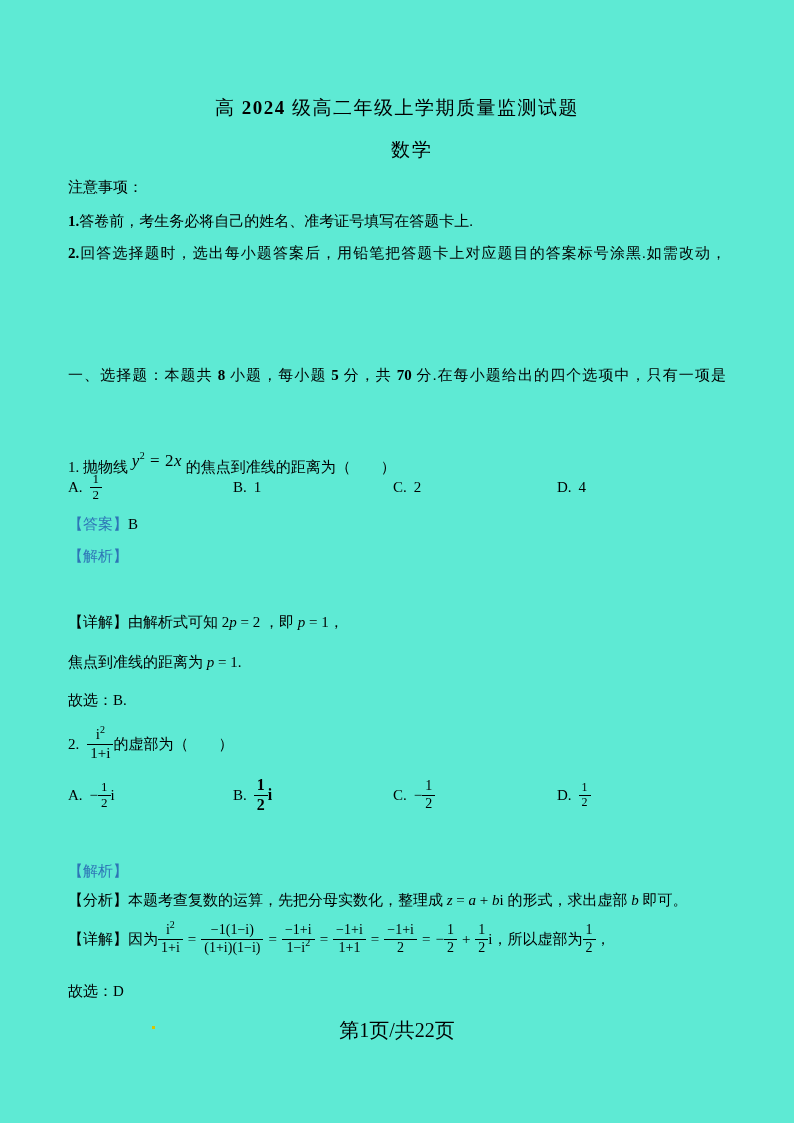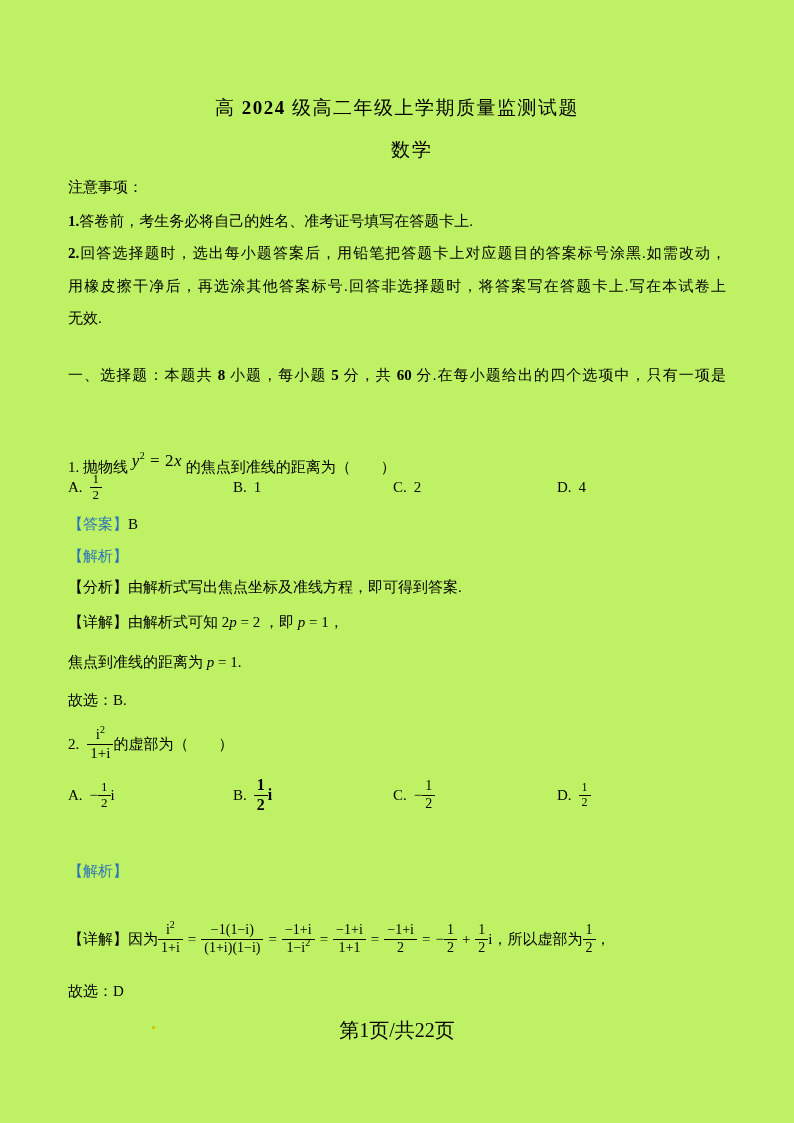--- a/index.html
+++ b/index.html
@@ -1,17 +1,17 @@
 <!DOCTYPE html>
 <html><head>
 <meta charset="utf-8">
 <style>
   html,body { margin:0; padding:0; background:#ffffff; }
   .page {
-    position:relative; width:794px; height:1123px; background:#bef264;
+    position:relative; width:794px; height:1123px; background:#5eead4;
     font-family:"Liberation Serif","DejaVu Serif",serif; color:#000;
     overflow:hidden;
   }
   .line { position:absolute; left:68px; width:658px; font-size:15px; line-height:22px; white-space:nowrap; }
   .center { left:0; width:794px; text-align:center; }
   .just { white-space:normal; text-align:justify; text-align-last:justify;font-family:Liberation Serif, serif; }
   .title { font-size:19px; letter-spacing:1.5px; }
   .subject { font-size:19px; letter-spacing:2px;padding-left:15px; }
   .bold { font-weight:bold; }
   .it { font-style:italic; }
@@ -40,25 +40,23 @@
 
   <div class="line center title" style="top:97px"><span>高 </span><span class="bold">2024</span><span> 级高二年级上学期质量监测试题</span></div>
 
   <div class="line center subject" style="top:139px">数学</div>
 
   <div class="line" style="top:176px">注意事项：</div>
 
   <div class="line" style="top:210px"><span class="bold">1.</span><span>答卷前，考生务必将自己的姓名、准考证号填写在答题卡上.</span></div>
 
   <div class="line just" style="top:242px"><span class="bold">2.</span><span>回答选择题时，选出每小题答案后，用铅笔把答题卡上对应题目的答案标号涂黑.如需改动，</span></div>
-  <div class="line just" style="top:275px">用橡皮擦干净后，再选涂其他答案标号.回答非选择题时，将答案写在答题卡上.写在本试卷上</div>
-  <div class="line" style="top:307px">无效.</div>
 
 
-  <div class="line just" style="top:364px"><span>一、选择题：本题共 </span><span class="bold">8</span><span> 小题，每小题 </span><span class="bold">5</span><span> 分，共 </span><span class="bold">60</span><span> 分.在每小题给出的四个选项中，只有一项是</span></div>
+  <div class="line just" style="top:364px"><span>一、选择题：本题共 </span><span class="bold">8</span><span> 小题，每小题 </span><span class="bold">5</span><span> 分，共 </span><span class="bold">70</span><span> 分.在每小题给出的四个选项中，只有一项是</span></div>
 
   <div class="line" style="top:456px"><span>1.</span>&nbsp;<span>抛物线</span> <span class="fml"><span class="it">y</span><sup class="s">2</sup><span> = 2</span><span class="it">x</span></span> <span>的焦点到准线的距离为（　　）</span></div>
 
   <div class="opt" style="left:68px; top:468px; height:38px">
       <span class="lab">A.</span>
       <span class="frac f13">
         <span class="fn">1</span>
         <span class="fd">2</span>
       </span>
     </div>
@@ -70,21 +68,20 @@
       <span class="lab">C.</span>
       <span>2</span>
     </div>
   <div class="opt" style="left:557px; top:468px; height:38px">
       <span class="lab">D.</span>
       <span>4</span>
     </div>
 
   <div class="line" style="top:513px"><span class="blue">【答案】</span><span>B</span></div>
   <div class="line" style="top:545px"><span class="blue">【解析】</span></div>
-  <div class="line" style="top:576px"><span>【分析】</span><span>由解析式写出焦点坐标及准线方程，即可得到答案.</span></div>
   <div class="line" style="top:611px"><span>【详解】</span><span>由解析式可知 2</span><span class="it">p</span><span> = 2 ，即 </span><span class="it">p</span><span> = 1，</span></div>
   <div class="line" style="top:651px"><span>焦点到准线的距离为 </span><span class="it">p</span><span> = 1.</span></div>
   <div class="line" style="top:689px">故选：B.</div>
 
   <div class="row" style="top:714px; height:60px">
       <span>2.</span>
       <span style="width:8px"></span>
       <span class="frac f15">
         <span class="fn"><span>i</span><sup class="s">2</sup></span>
         <span class="fd">1+i</span>
@@ -119,20 +116,21 @@
     </div>
   <div class="opt" style="left:557px; top:770px; height:50px">
       <span class="lab">D.</span>
       <span class="frac f12">
         <span class="fn">1</span>
         <span class="fd">2</span>
       </span>
     </div>
 
   <div class="line" style="top:860px"><span class="blue">【解析】</span></div>
+  <div class="line" style="top:889px"><span>【分析】</span><span>本题考查复数的运算，先把分母实数化，整理成 </span><span class="it">z</span><span> = </span><span class="it">a</span><span> + </span><span class="it">b</span><span>i</span><span> 的形式，求出虚部 </span><span class="it">b</span><span> 即可。</span></div>
 
   <div class="row" style="top:907px; height:64px">
     <span>【详解】</span>
       <span>因为</span>
     <span class="frac f14">
         <span class="fn"><span>i</span><sup class="s">2</sup></span>
         <span class="fd">1+i</span>
       </span>
     <span class="eq">=</span>
     <span class="frac f14">

